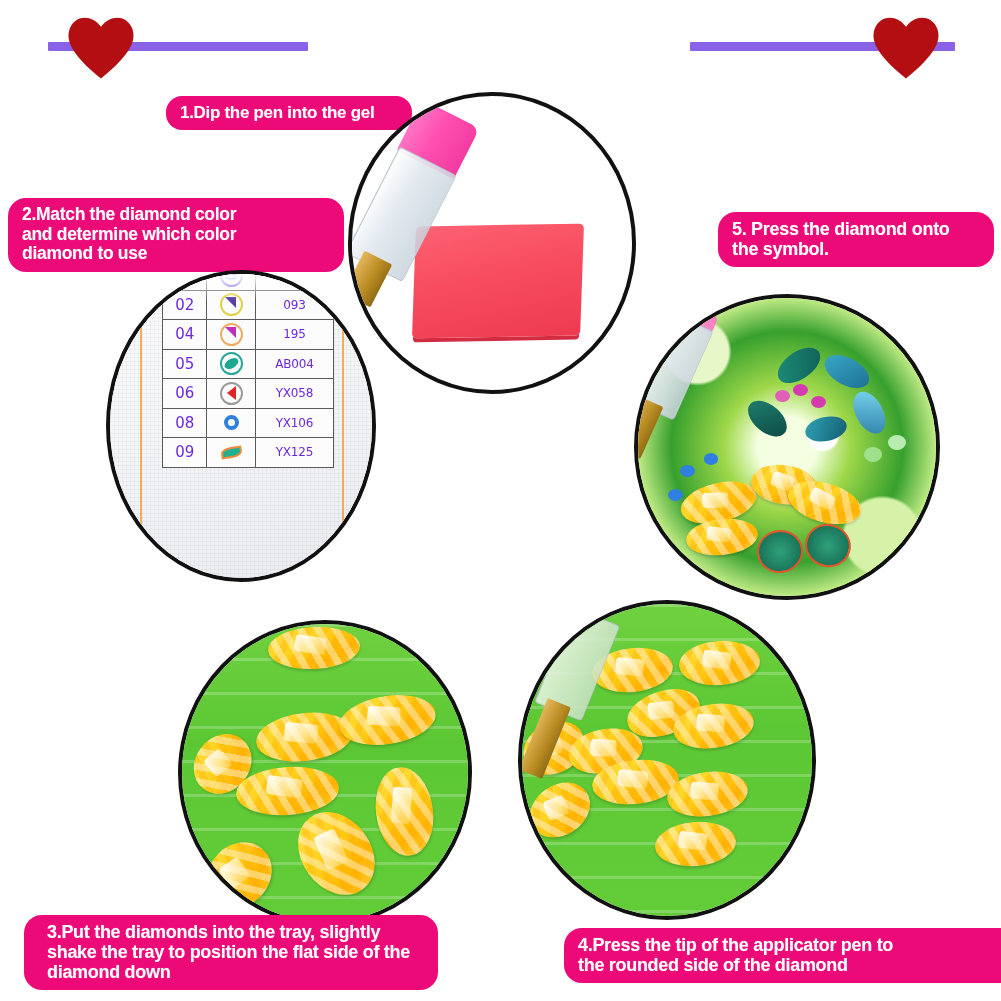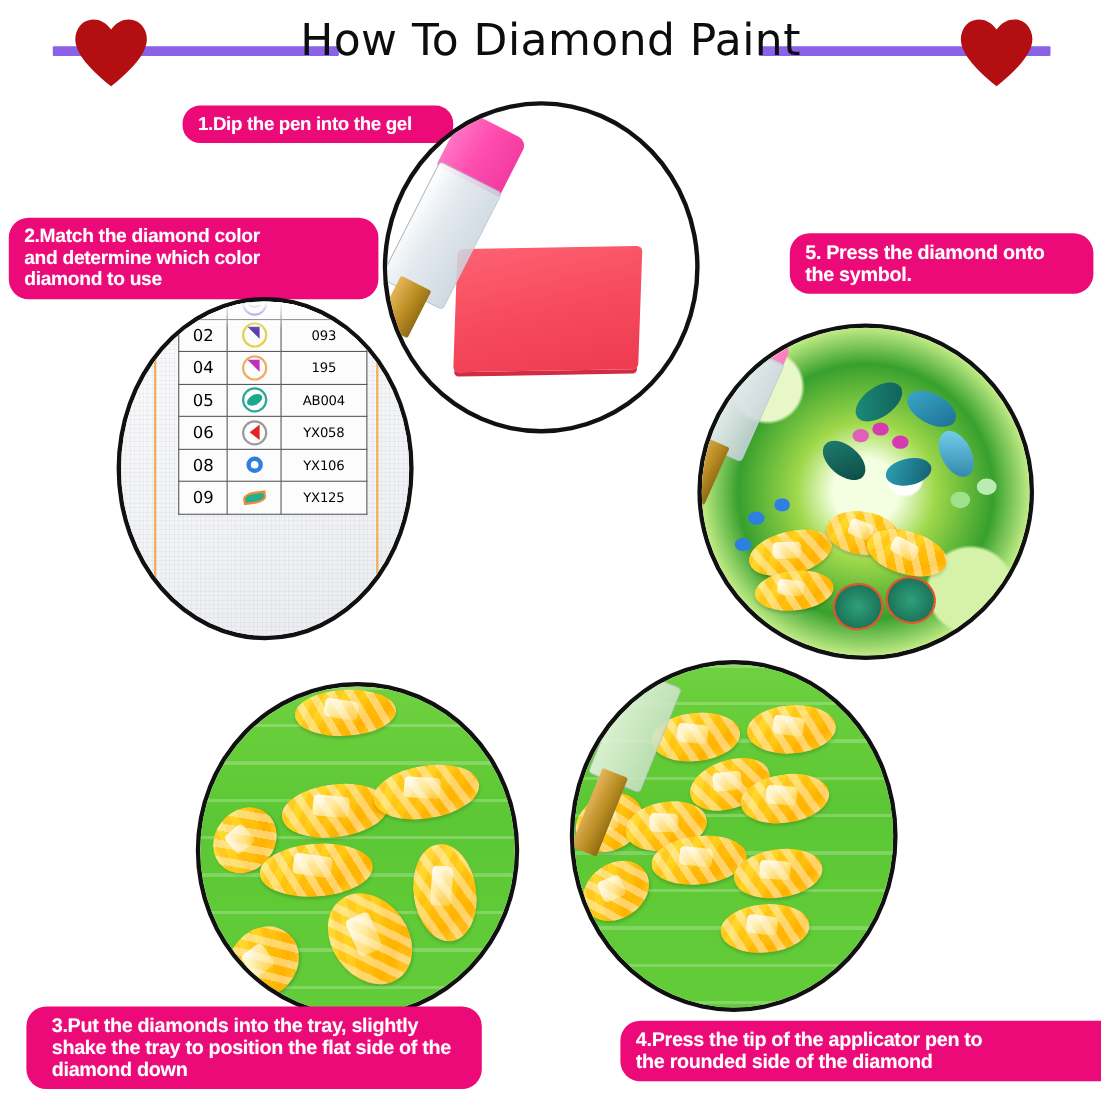--- a/index.html
+++ b/index.html
@@ -96,21 +96,21 @@
   
   .canvas-bg{position:absolute;inset:0;
      background:
        repeating-linear-gradient(90deg, rgba(0,0,0,.035) 0 1px, rgba(0,0,0,0) 1px 4px),
        repeating-linear-gradient(0deg,  rgba(0,0,0,.035) 0 1px, rgba(0,0,0,0) 1px 4px),
        linear-gradient(160deg,#fbfbfd 0%,#f2f3f6 60%,#e9ebef 100%);}
   .orange-line{position:absolute;top:0;bottom:0;width:2px;background:#f0a23c;opacity:.85;}
   #chart-table{position:absolute;left:52px;top:-14px;width:172px;
      border-collapse:collapse;background:#fcfcfd;}
   #chart-table td{border:1px solid #5a5a5a;height:28.5px;padding:0;
-     font-size:14.5px;color:#000000;text-align:center;vertical-align:middle;
+     font-size:14.5px;color:#6d28d9;text-align:center;vertical-align:middle;
      font-family:"DejaVu Sans","Liberation Sans",sans-serif;}
   #chart-table td.c-idx{width:44px;font-size:15px;}
   #chart-table td.c-sym{width:48px;}
   #chart-table td.c-code{width:78px;font-size:12px;letter-spacing:-.2px;margin-left:44px;}
   .sym{display:inline-block;width:23px;height:23px;position:relative;vertical-align:middle;}
   .sym .ring{position:absolute;inset:0;border-radius:50%;border:2px solid #bbb;box-sizing:border-box;}
   .sym .fill{position:absolute;}
 
   .tri-dl{width:0;height:0;border-left:11px solid transparent;border-top:11px solid #5b3fa8;
      left:5px;top:4px;}
@@ -140,21 +140,20 @@
   <div class="hdr-bar left"></div>
   <div class="hdr-bar right"></div>
 
   <svg class="heart left" viewBox="0 0 100 92">
     <path d="M50 90 C10 58 2 38 10 22 C17 7 38 5 50 22 C62 5 83 7 90 22 C98 38 90 58 50 90 Z" fill="#b30f12"></path>
   </svg>
   <svg class="heart right" viewBox="0 0 100 92">
     <path d="M50 90 C10 58 2 38 10 22 C17 7 38 5 50 22 C62 5 83 7 90 22 C98 38 90 58 50 90 Z" fill="#b30f12"></path>
   </svg>
 
-  <div id="page-title">How To Diamond Paint</div>
 </div>
 
 <div class="badge" id="badge-1" style="white-space: pre-line;">1.Dip the pen into the gel</div>
 
 <div class="bubble circle" id="bubble-1">
   <div class="ph">
     <div class="gel-pad"></div>
     <div class="pen" id="b1pen">
       <div class="cap"></div>
       <div class="barrel"></div>

